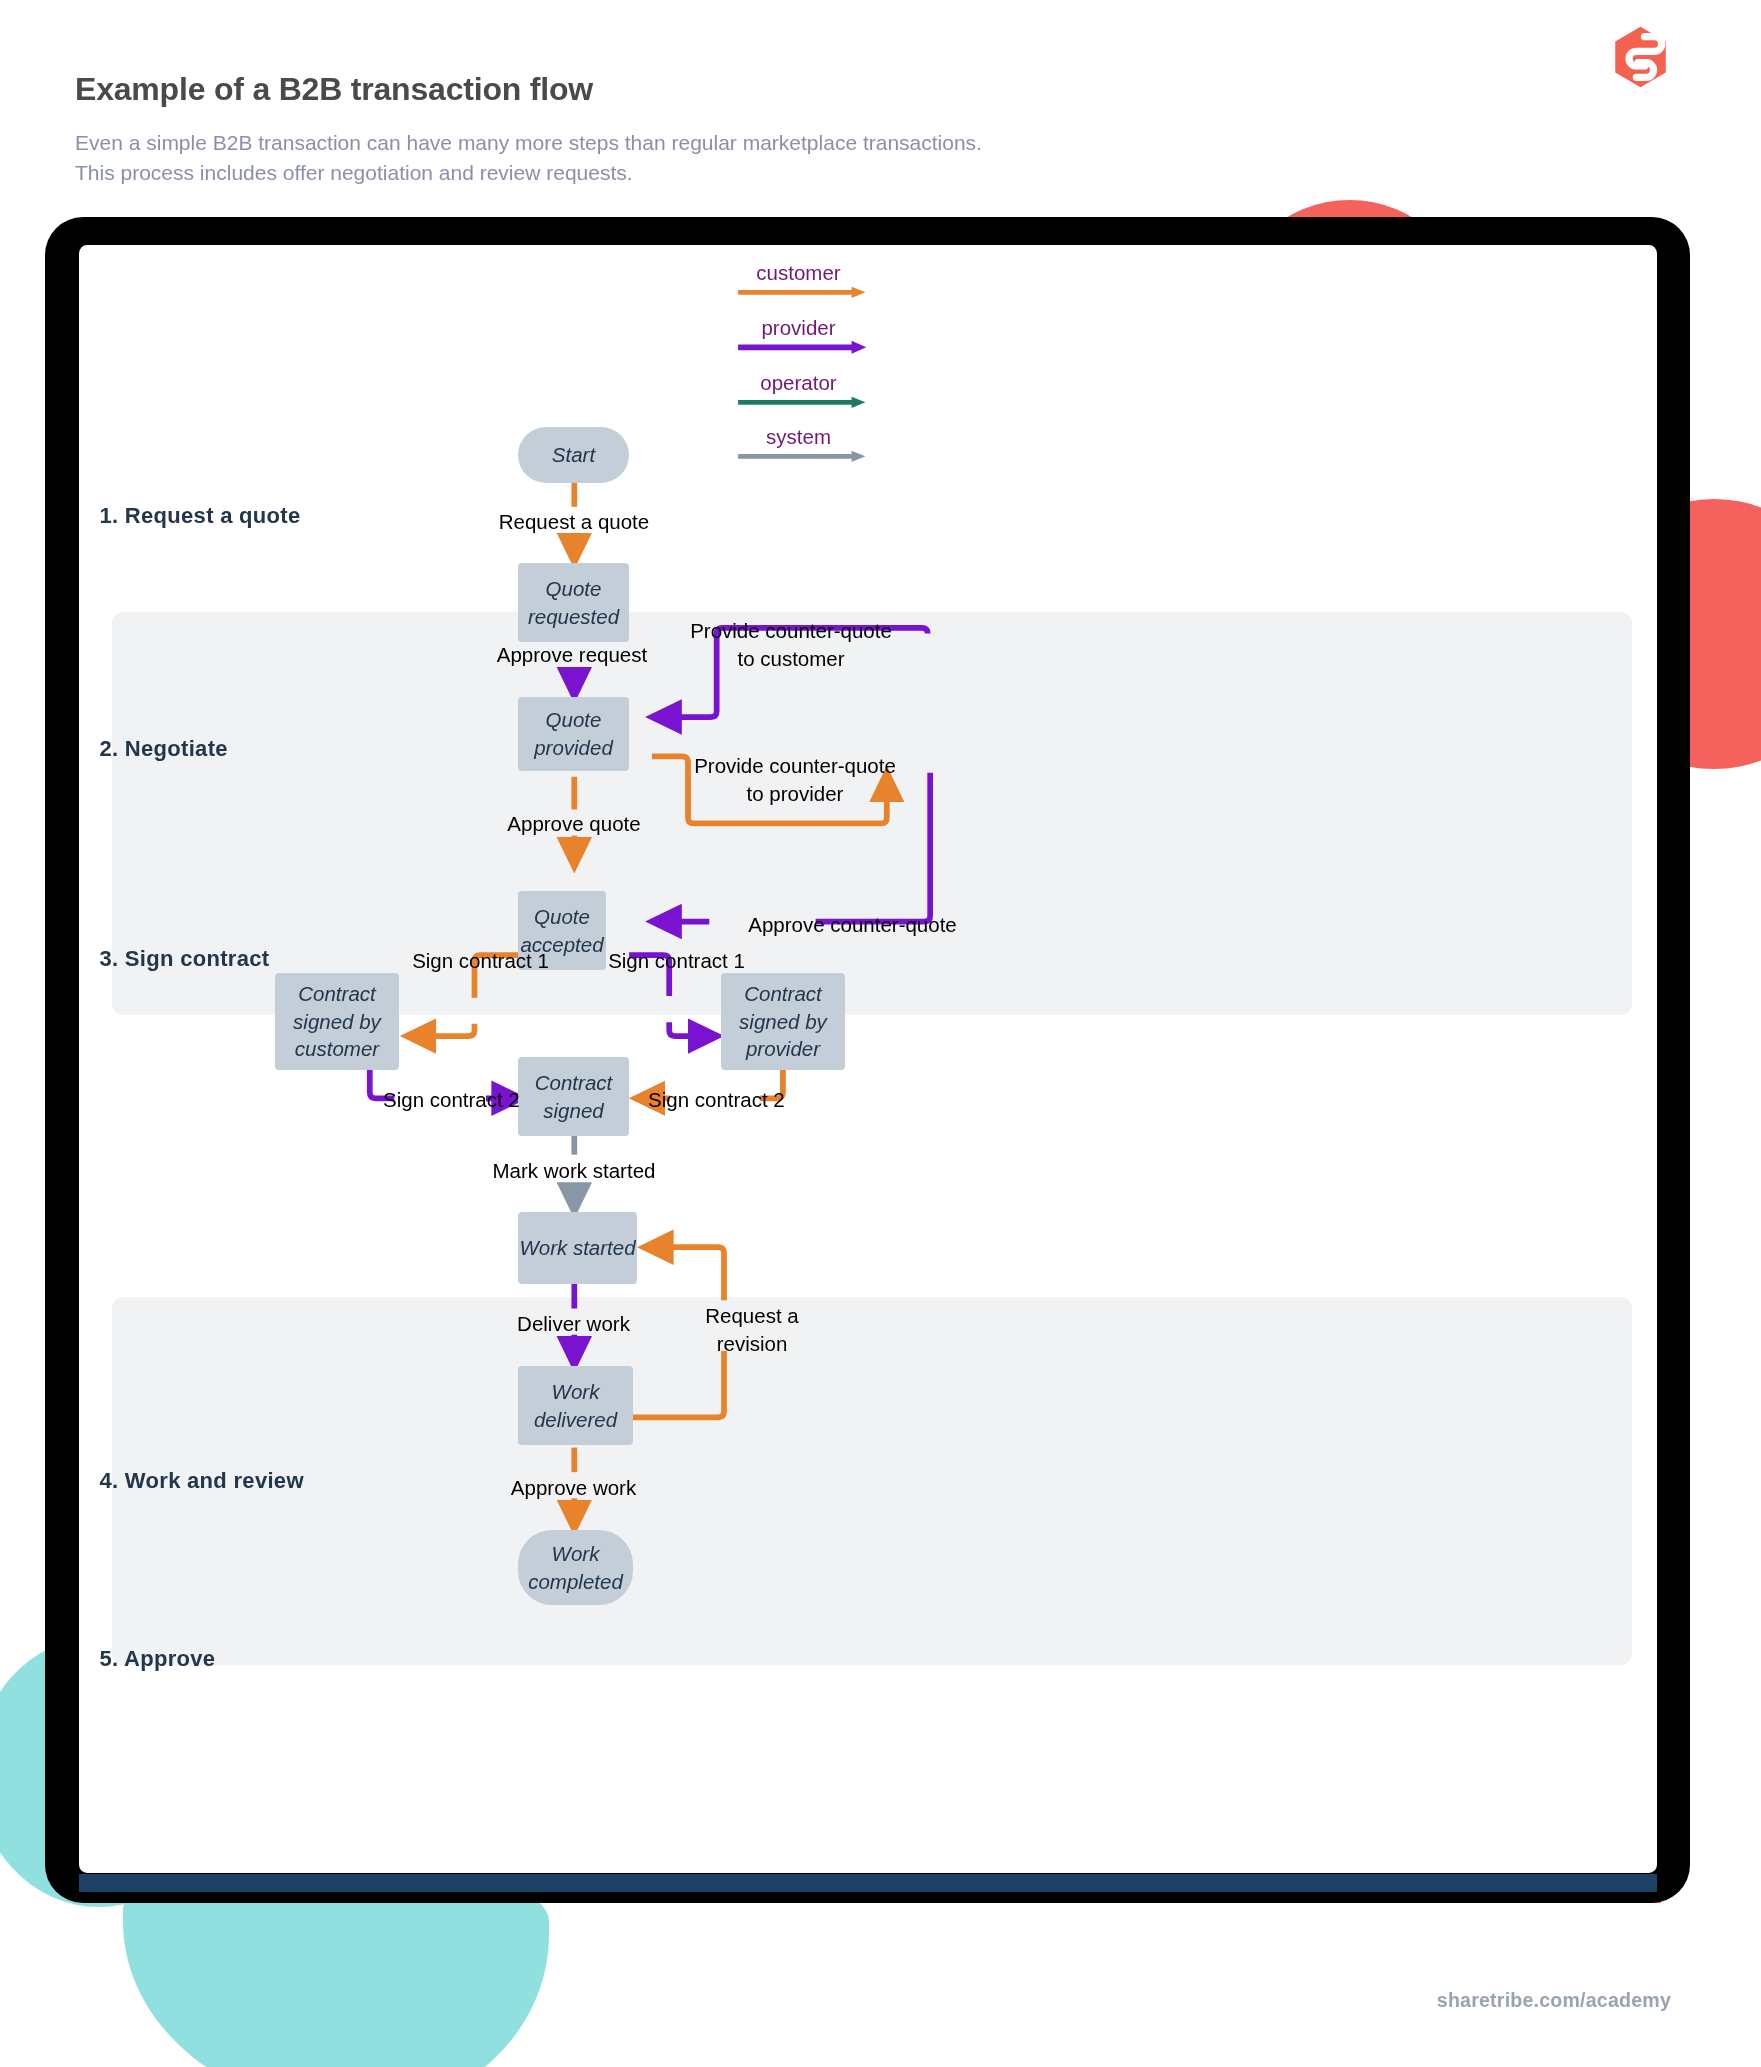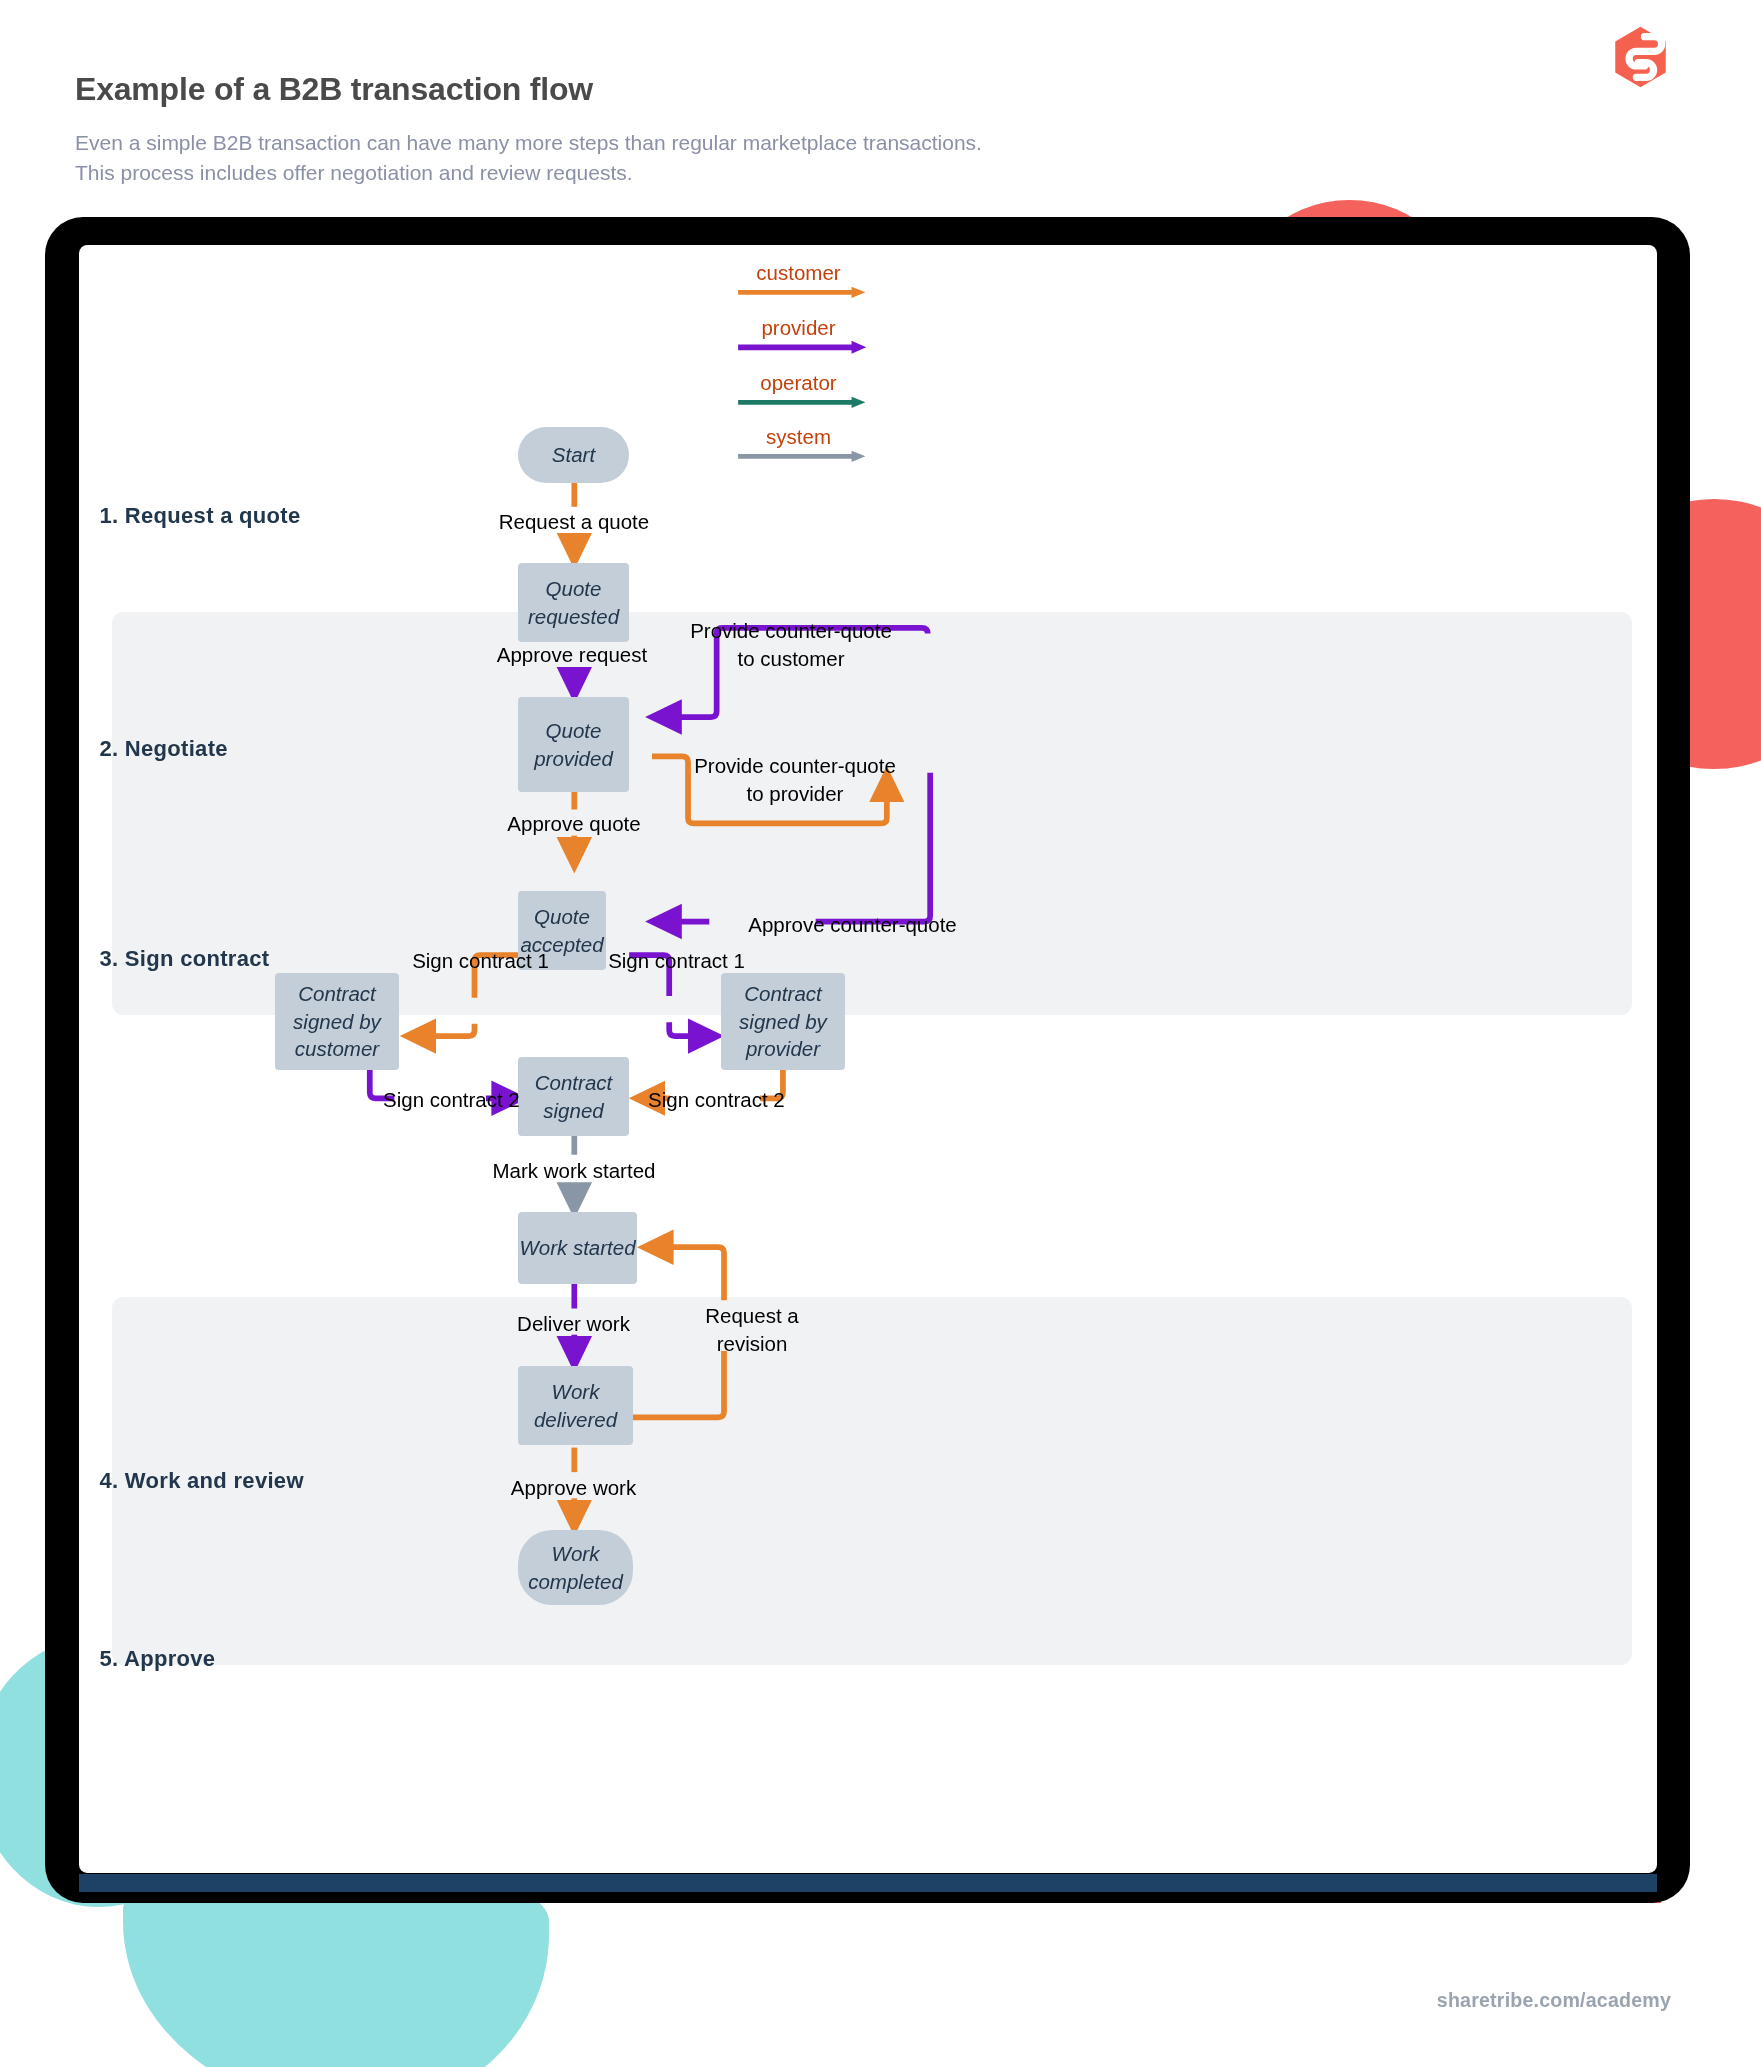--- a/index.html
+++ b/index.html
@@ -89,21 +89,21 @@
   .node.round { border-radius:34px; }
 
   .edge-label {
     position:absolute; font-size:20.5px; color:#000000;
     text-align:center; white-space:pre; line-height:1.35;
   }
 
   .legend { position:absolute; }
   .legend-row { position:relative; margin-bottom:13px; }
   .legend-text {
-    font-size:20.5px; color:#c2410c; text-align:center;
+    font-size:20.5px; color:#701a75; text-align:center;
     display:block; width:147px;
   }
 
   svg.wires { position:absolute; left:0; top:0; width:1578px; height:1628px;
               pointer-events:none; overflow:visible; }
 
   .footer {
     position:absolute; right:90px; top:1989px;
     font-size:19.6px; font-weight:bold; color:#9AA3B0;
     letter-spacing:0.2px; z-index:6;
@@ -237,21 +237,21 @@
     <div class="stage-label" style="left:20.5px; top:491px;">2. Negotiate</div>
     <div class="stage-label" style="left:20.5px; top:701px;">3. Sign contract</div>
     <div class="stage-label" style="left:20.5px; top:1223px;">4. Work and review</div>
     <div class="stage-label" style="left:20.5px; top:1401px;">5. Approve</div>
 
     <div class="node round" style="left:439px; top:182px; width:111px; height:56px;">Start</div>
 
     <div class="node" style="left:439px; top:318px; width:111px; height:79px;">Quote
 requested</div>
 
-    <div class="node" style="left:439px; top:452px; width:111px; height:95px;">Quote provided</div>
+    <div class="node" style="left:439px; top:452px; width:111px; height:74px;">Quote provided</div>
 
 
     <div class="node" style="left:439px; top:646px; width:88px; height:79px;">Quote
 accepted</div>
 
     <div class="node" style="left:196px; top:728px; width:124px; height:97px;">Contract signed
 by customer</div>
 
     <div class="node" style="left:642px; top:728px; width:124px; height:97px;">Contract signed
 by provider</div>

